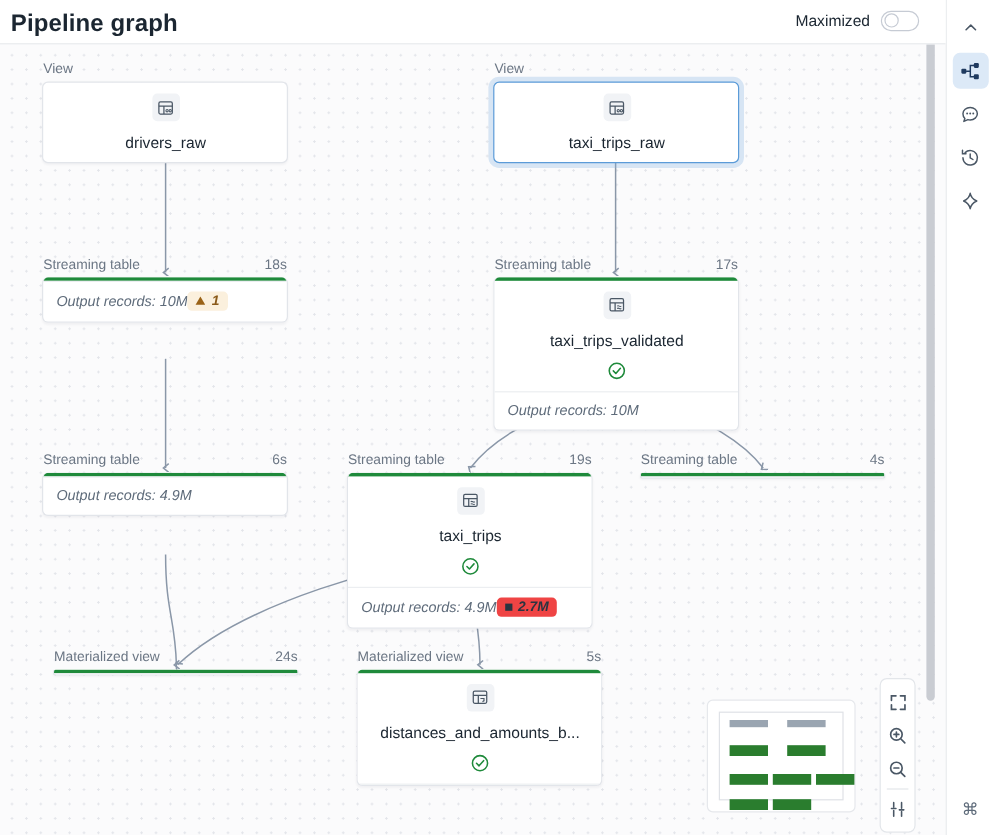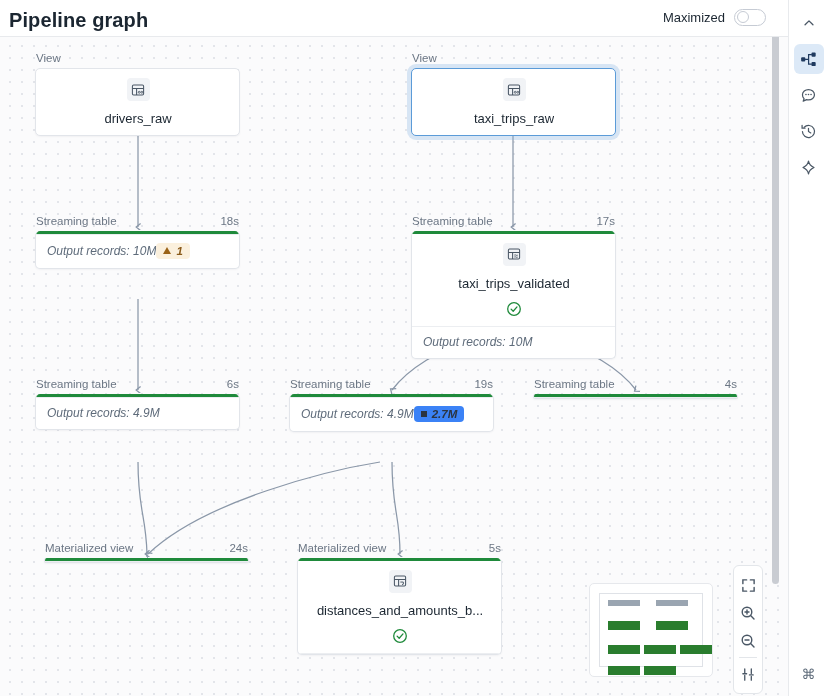--- a/index.html
+++ b/index.html
@@ -89,21 +89,21 @@
     display: flex; align-items: center; justify-content: flex-start;
     padding: 8px 10px 9px 11px;
     font-size: 12px; color: #5e6b7a; font-style: italic;
   }
   .badge {
     display: inline-flex; align-items: center; gap: 5px;
     border-radius: 4px; padding: 2px 7px;
     font-size: 11.5px; font-weight: bold;
   }
   .badge.warn { background: #fbf0dd; color: #8a5a1a; }
-  .badge.metric { background: #3b82f6; color: #2b3440; }
+  .badge.metric { background: #ef4444; color: #2b3440; }
   .badge .tri {
     width: 0; height: 0;
     border-left: 4px solid transparent;
     border-right: 4px solid transparent;
     border-bottom: 7px solid #9a6216;
   }
   .badge .sq { width: 6px; height: 6px; background: #2b3440; }
 
   
   .node-card.selected {
@@ -302,20 +302,36 @@
             </div>
           </div>
         </div>
         <div class="node-group" style="left: 289px; top: 378px; width: 205px;">
           <div class="node-meta">
             <span>Streaming table</span>
             <span class="dur">19s</span>
           </div>
           <div class="node-card has-top-bar">
             <div class="top-bar"></div>
+            <div class="node-row">
+              <span class="node-icon">
+                <svg width="14" height="14" viewBox="0 0 16 16" fill="none" stroke="#4a5765" stroke-width="1.2">
+                  <rect x="1.6" y="2.2" width="12.8" height="11.6" rx="1.4"></rect>
+                  <path d="M1.6 6.2h12.8"></path>
+                  <path d="M6.4 6.2v7.6"></path>
+                  <path d="M8.3 9.3q1 -.7 2 0t2 0" stroke-width="1"></path>
+                  <path d="M8.3 11.5q1 -.7 2 0t2 0" stroke-width="1"></path>
+                </svg>
+              </span>
+              <span class="node-label">taxi_trips</span>
+              <span class="check-icon"><svg width="16" height="16" viewBox="0 0 16 16" fill="none" stroke="#1f8a3b" stroke-width="1.3" stroke-linecap="round" stroke-linejoin="round">
+                  <circle cx="8" cy="8" r="6.3"></circle>
+                  <path d="M5.1 8.1L7.2 10.2L11 5.9"></path>
+                </svg></span>
+            </div>
             <div class="node-divider"></div>
             <div class="node-footer">
               <span>Output records: 4.9M</span>
               <span class="badge metric">
                 <span class="sq"></span>
                 <span>2.7M</span>
               </span>
             </div>
           </div>
         </div>

